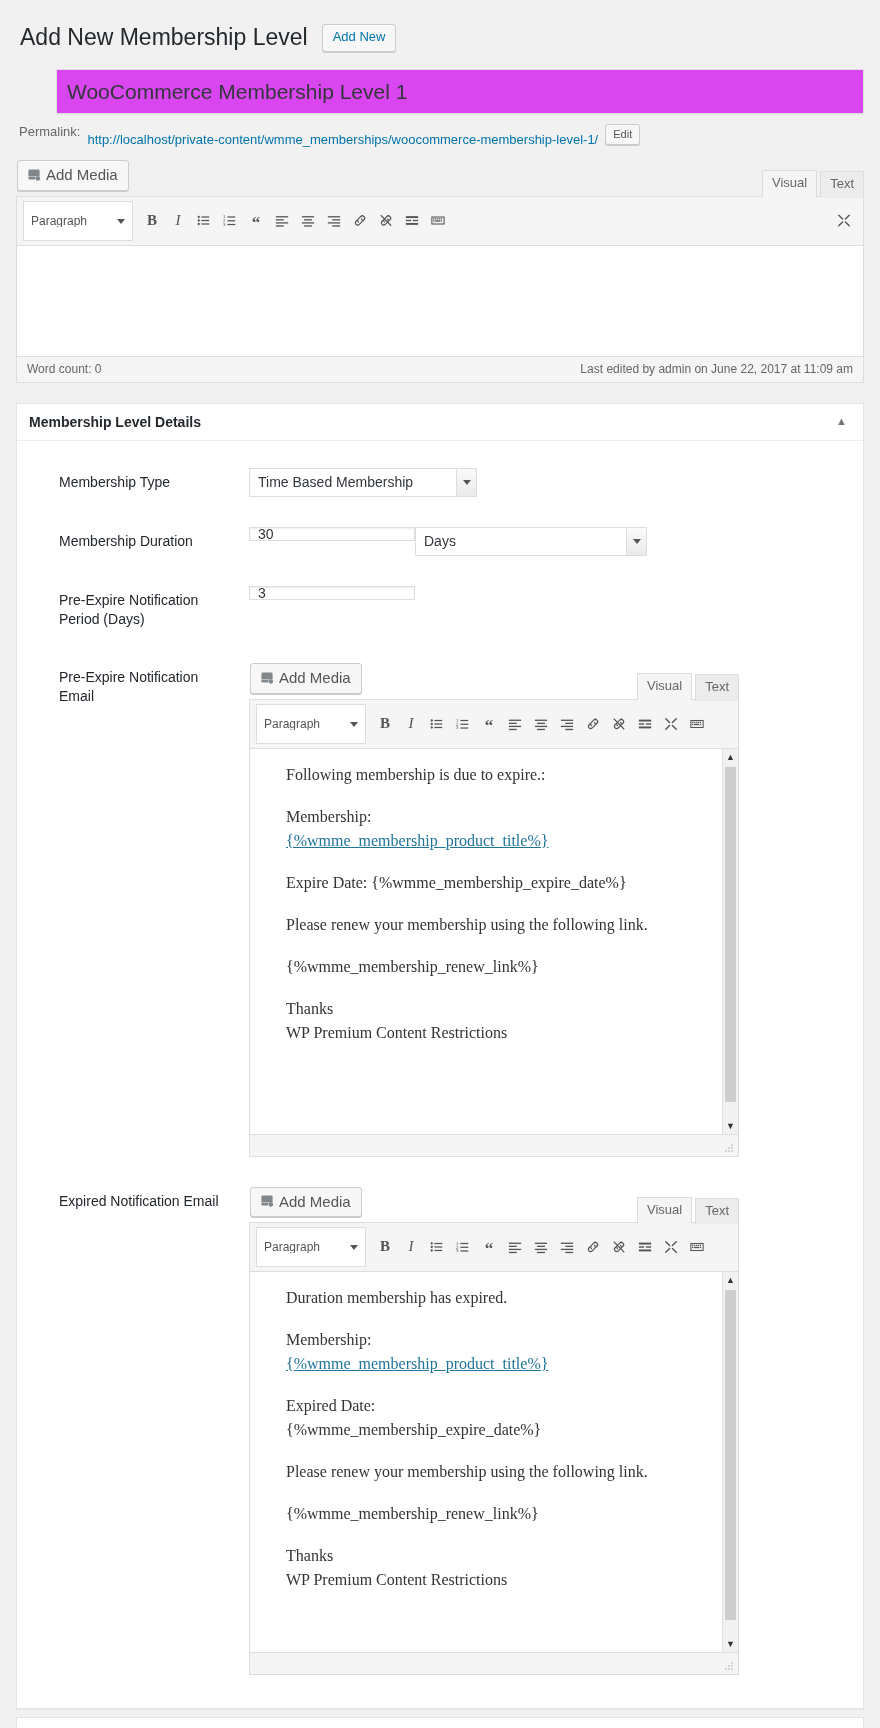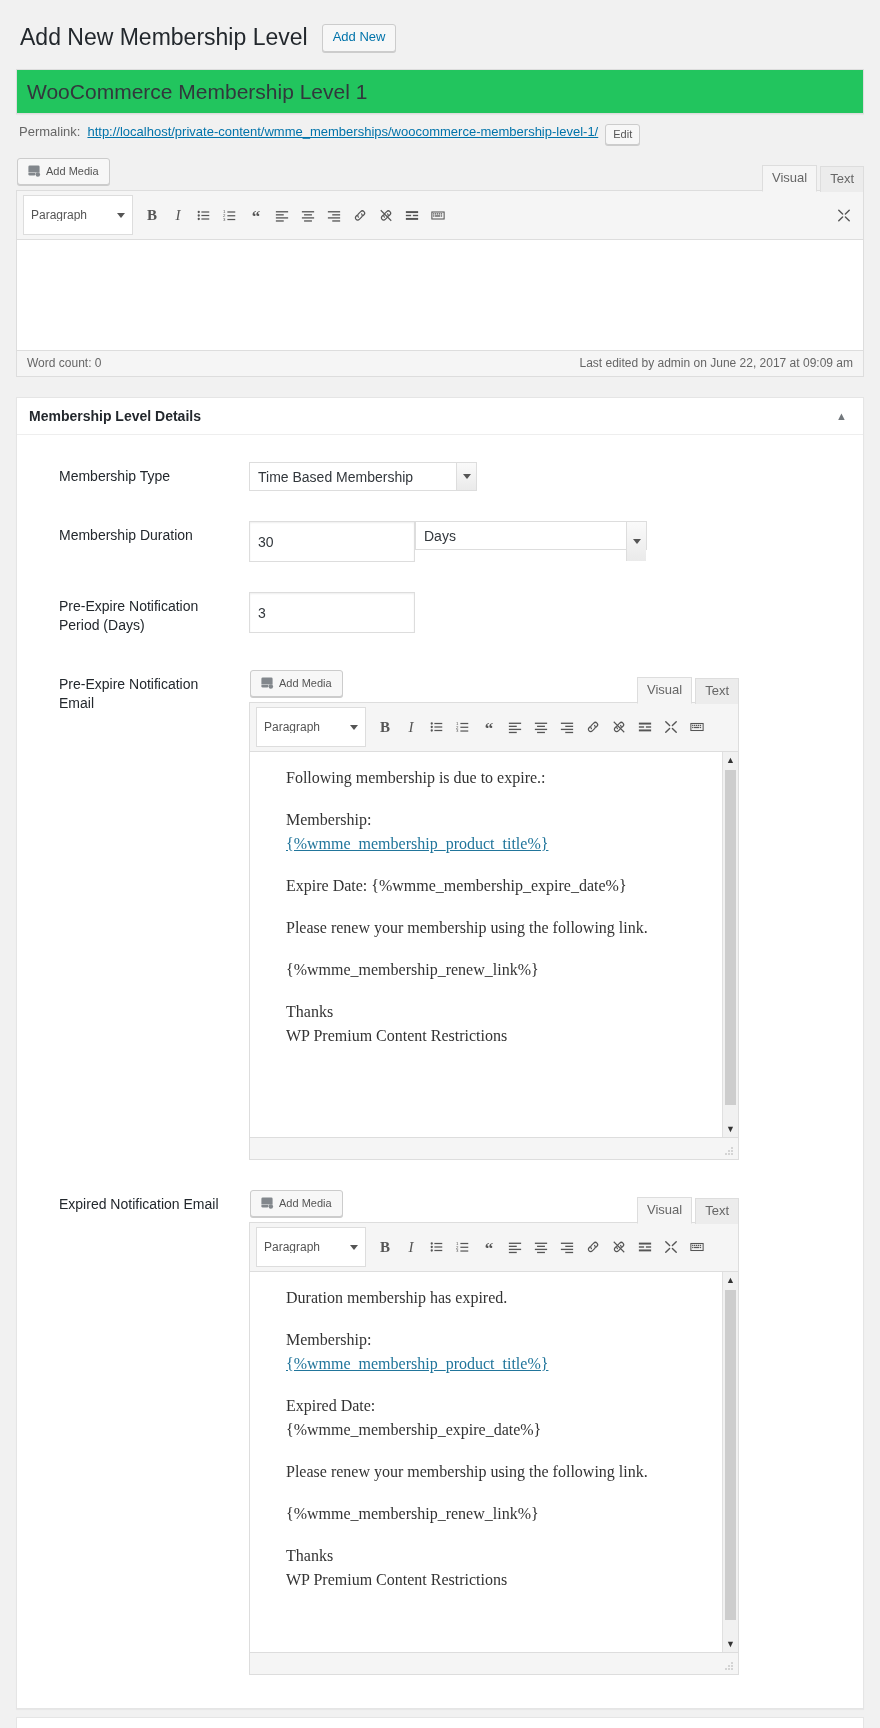--- a/index.html
+++ b/index.html
@@ -38,23 +38,24 @@
     border: 1px solid #ccc;
     border-radius: 3px;
     color: #0073aa;
     text-decoration: none;
     cursor: pointer;
     box-shadow: 0 1px 0 #ccc;
   }
 
   
   .titlewrap {
-    background: #22c55e;
+    background: #d946ef;
     border: 1px solid #ddd;
     box-shadow: 0 1px 1px rgba(0,0,0,.04);
+    margin-left: 40px;
   }
   .title-input {
     display:block;
     width: 100%;
     border: 0;
     outline: 0;
     padding: 6px 10px;
     font-size: 21px;
     font-weight: 400;
     line-height: 1.5;
@@ -69,21 +70,21 @@
     font-size: 13px;
     color: #666;
     display: flex;
     align-items: flex-start;
     gap: 7px;
     flex-wrap: wrap;
   }
   .permalink-label { color:#666; }
   .permalink-link {
     color: #0073aa;
-    text-decoration: underline;
+    margin-top: 8px;
   }
   .mini-btn {
     font-size: 11px;
     line-height: 1.1;
     padding: 3px 7px 4px 7px;
     background: #f7f7f7;
     border: 1px solid #ccc;
     border-radius: 3px;
     color: #555;
     cursor: pointer;
@@ -96,21 +97,21 @@
     display:flex;
     align-items: flex-end;
     justify-content: space-between;
     position: relative;
   }
   .media-buttons { padding: 0 0 5px 1px; }
   .insert-media-btn {
     display: inline-flex;
     align-items: center;
     gap: 5px;
-    font-size: 11px;
+    font-size: 15px;
     line-height: 1.15;
     padding: 5px 10px 6px 9px;
     background: #f7f7f7;
     border: 1px solid #ccc;
     border-radius: 3px;
     color: #555;
     cursor: pointer;
     box-shadow: 0 1px 0 #ccc;
   }
   .media-icon { display:inline-block; width:14px; height:14px; position:relative; }
@@ -251,21 +252,21 @@
   tr.email-row > td { padding-top: 10px; }
 
   .text-input {
     border: 1px solid #ddd;
     background: #fff;
     box-shadow: inset 0 1px 2px rgba(0,0,0,.07);
     padding: 4px 8px;
     font-size: 14px;
     color: #32373c;
     font-family: "Liberation Sans", sans-serif;
-    height: 41px;
+    height: 14px;
     border-radius: 0;
   }
   .w-duration { width: 166px; }
   .w-preexpire { width: 166px; }
 
   .styled-select {
     -webkit-appearance:none; appearance:none;
     border:1px solid #ddd;
     background:#fff;
     padding: 4px 30px 4px 8px;
@@ -496,21 +497,21 @@
         </button>
         <button class="tbtn spacer">
           <svg width="15" height="15" viewBox="0 0 16 16">
               <path d="M2 2l4.4 4.4M14 2L9.6 6.4M2 14l4.4-4.4M14 14L9.6 9.6" stroke="#555" stroke-width="1.6" stroke-linecap="round"></path>
             </svg>
         </button>
       </div>
       <div class="mce-body main-editor-body"></div>
       <div class="editor-status">
         <span>Word count: 0</span>
-        <span>Last edited by admin on June 22, 2017 at 09:09 am</span>
+        <span>Last edited by admin on June 22, 2017 at 11:09 am</span>
       </div>
     </div>
   </div>
 
   <div class="postbox">
     <div class="postbox-header">
       <h2 class="postbox-title">Membership Level Details</h2>
       <span class="toggle-arrow">▲</span>
     </div>
 

